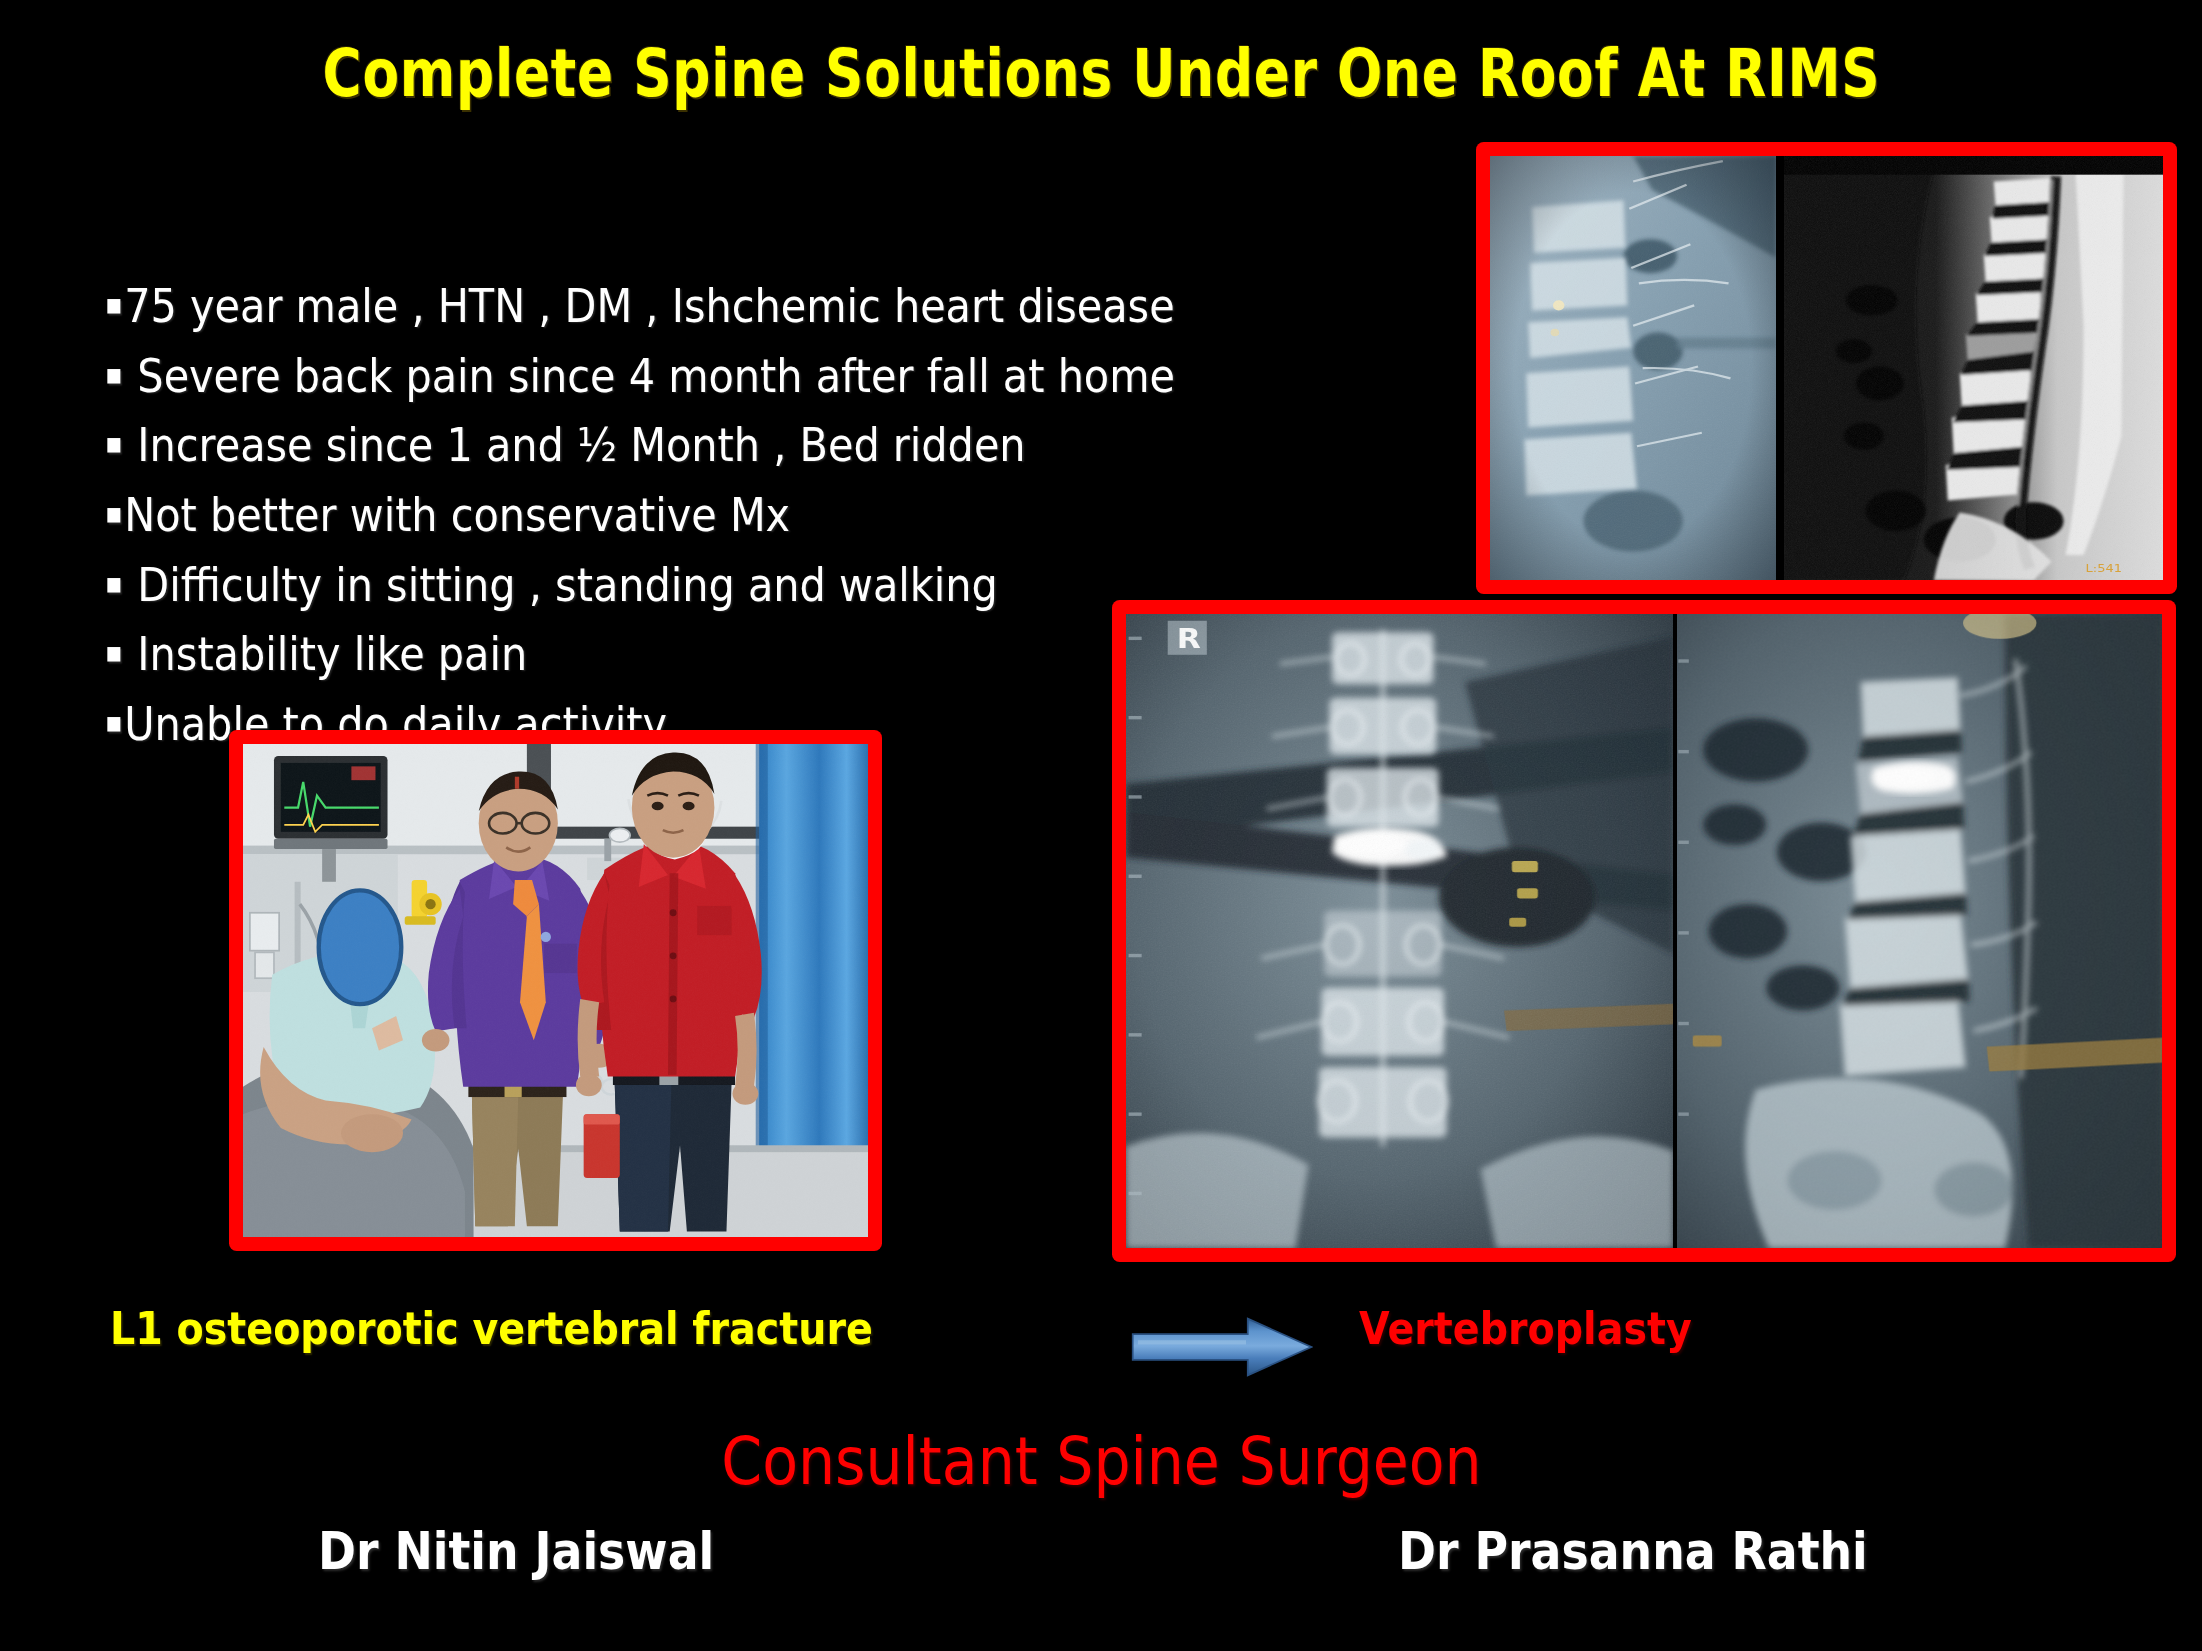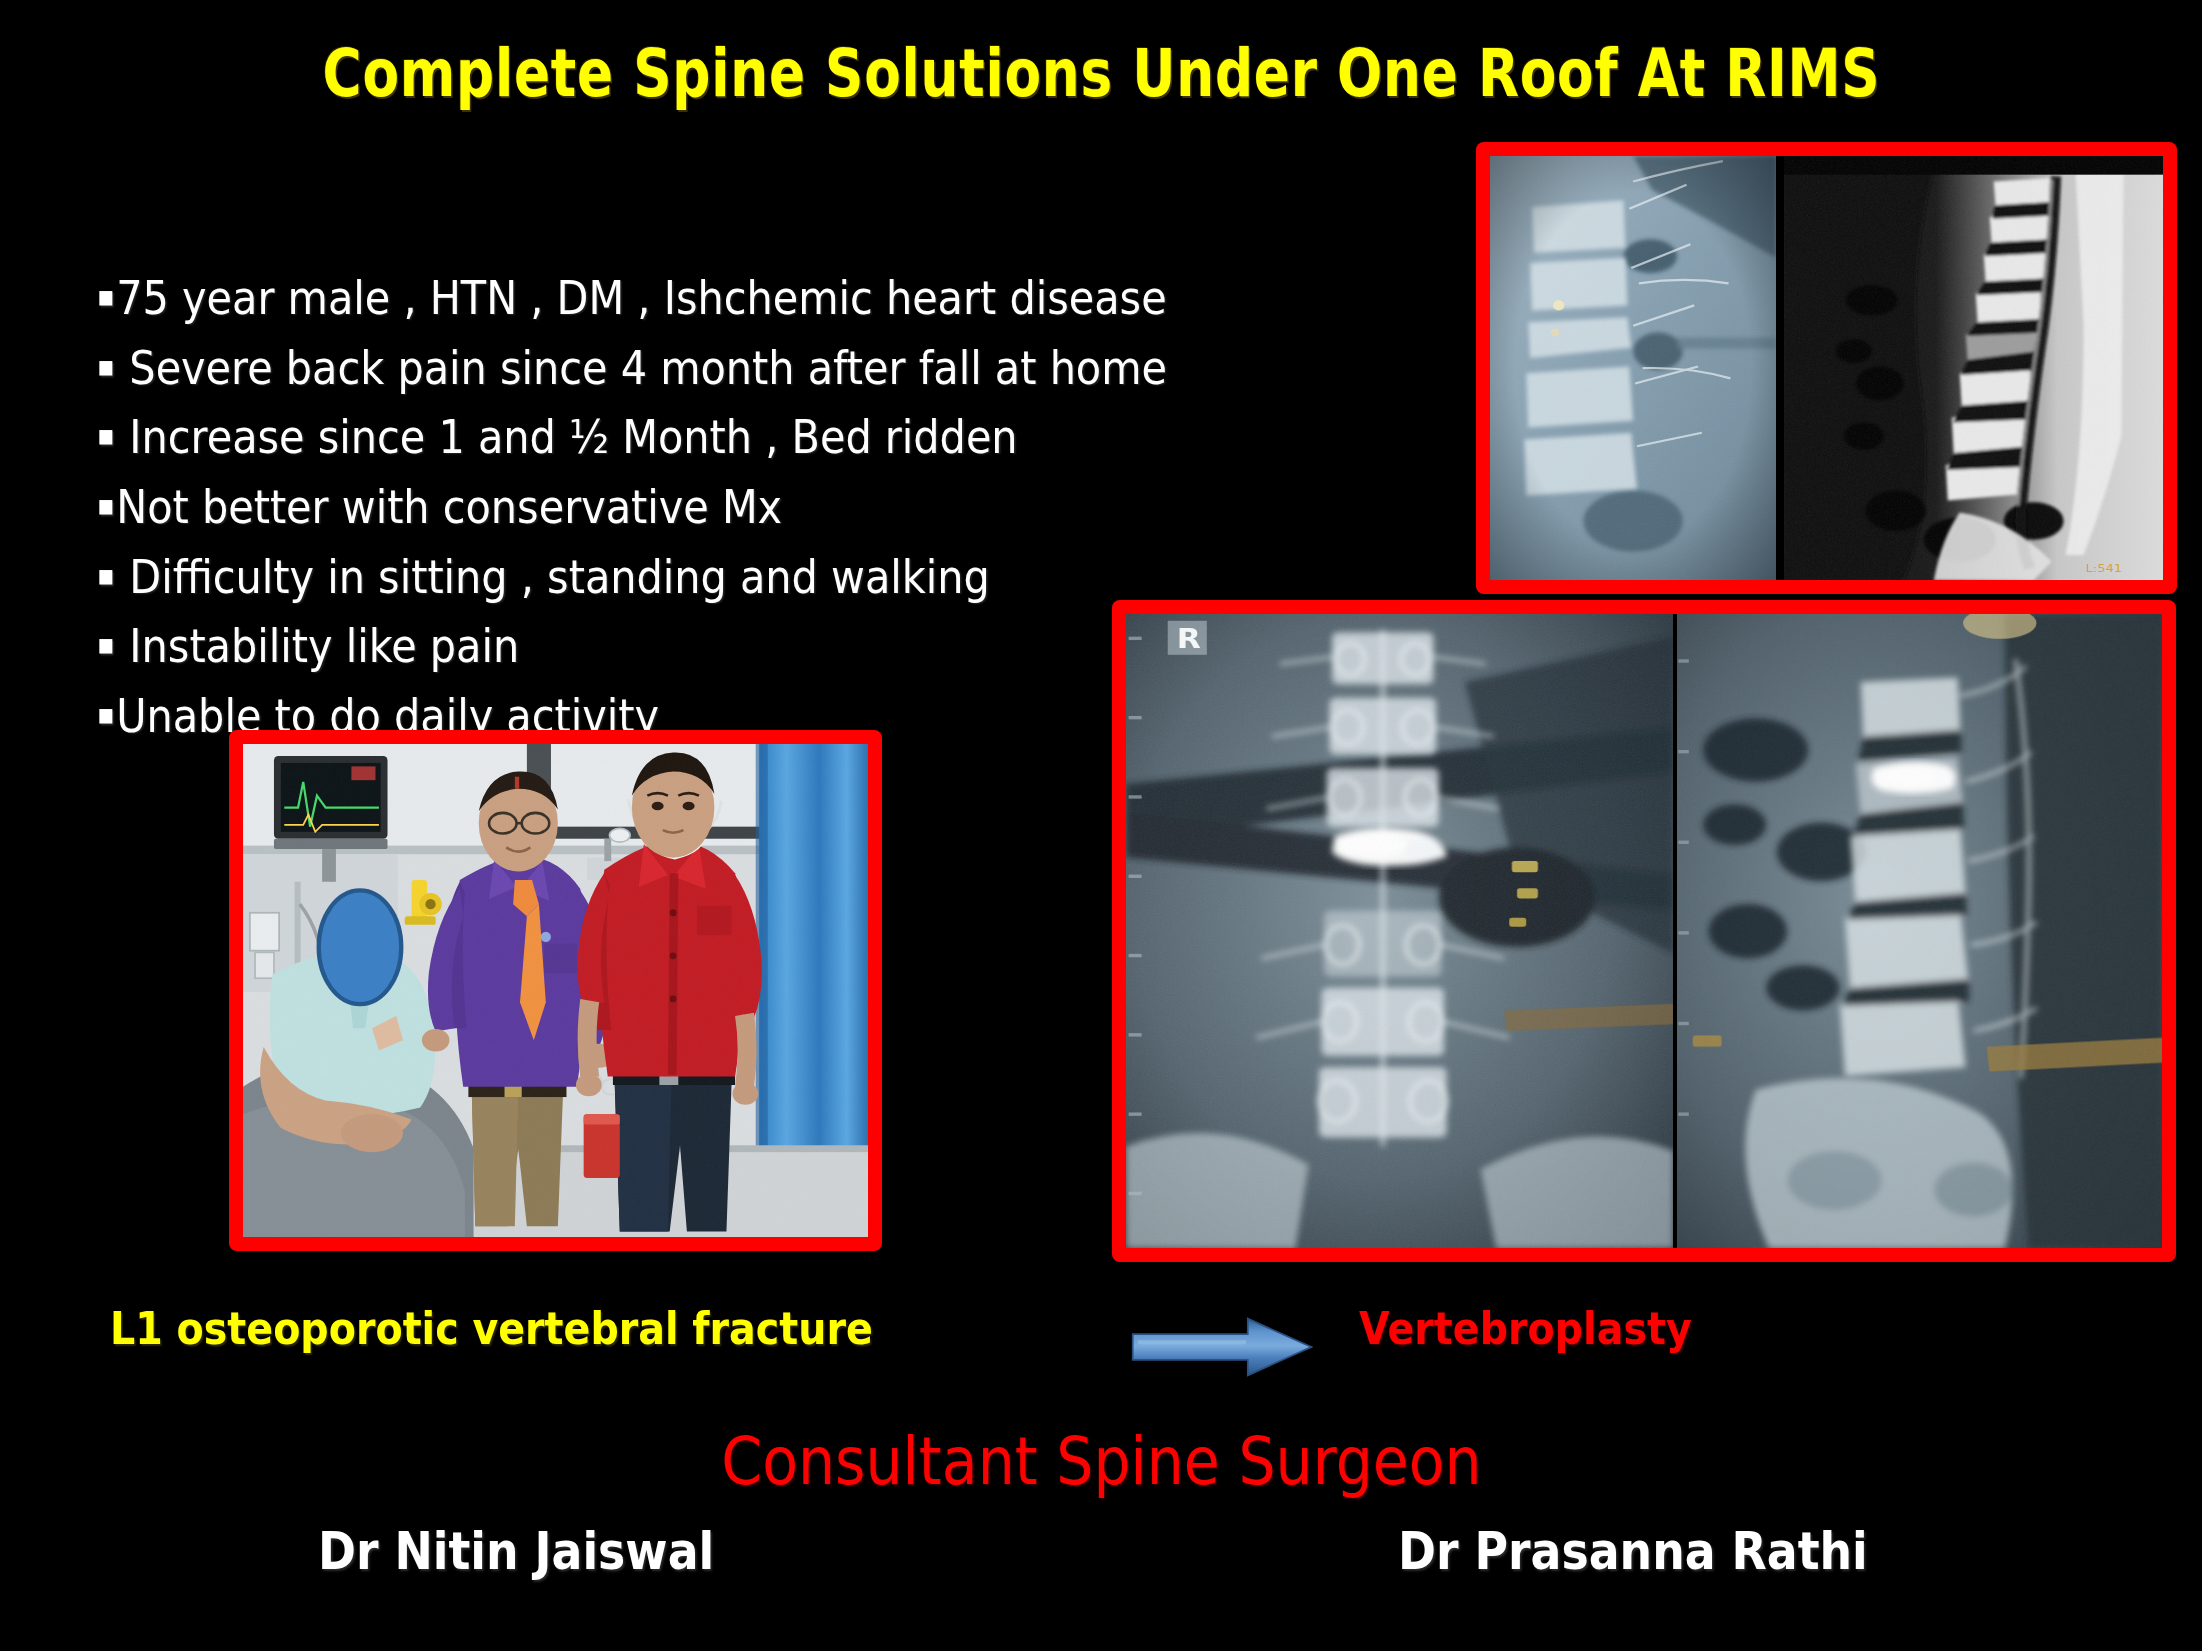--- a/index.html
+++ b/index.html
@@ -34,21 +34,21 @@
     text-shadow: 1.7px 1.7px 0 #3a3000, -0.9px -0.9px 0 #2a2400;
     white-space: nowrap;
   }
 
   
   #bullet-list {
     position: absolute;
     left: 93px;
     top: 258px;
     width: 1394px;
-    margin: 4px;
+    margin: 12px;
     padding: 0;
     list-style: none;
   }
   #bullet-list li {
     color: #FFFFFF;
     font-family: "DejaVu Sans", sans-serif;
     font-size: 46px;
     line-height: 68px;
     white-space: nowrap;
     transform: scaleX(0.90);

